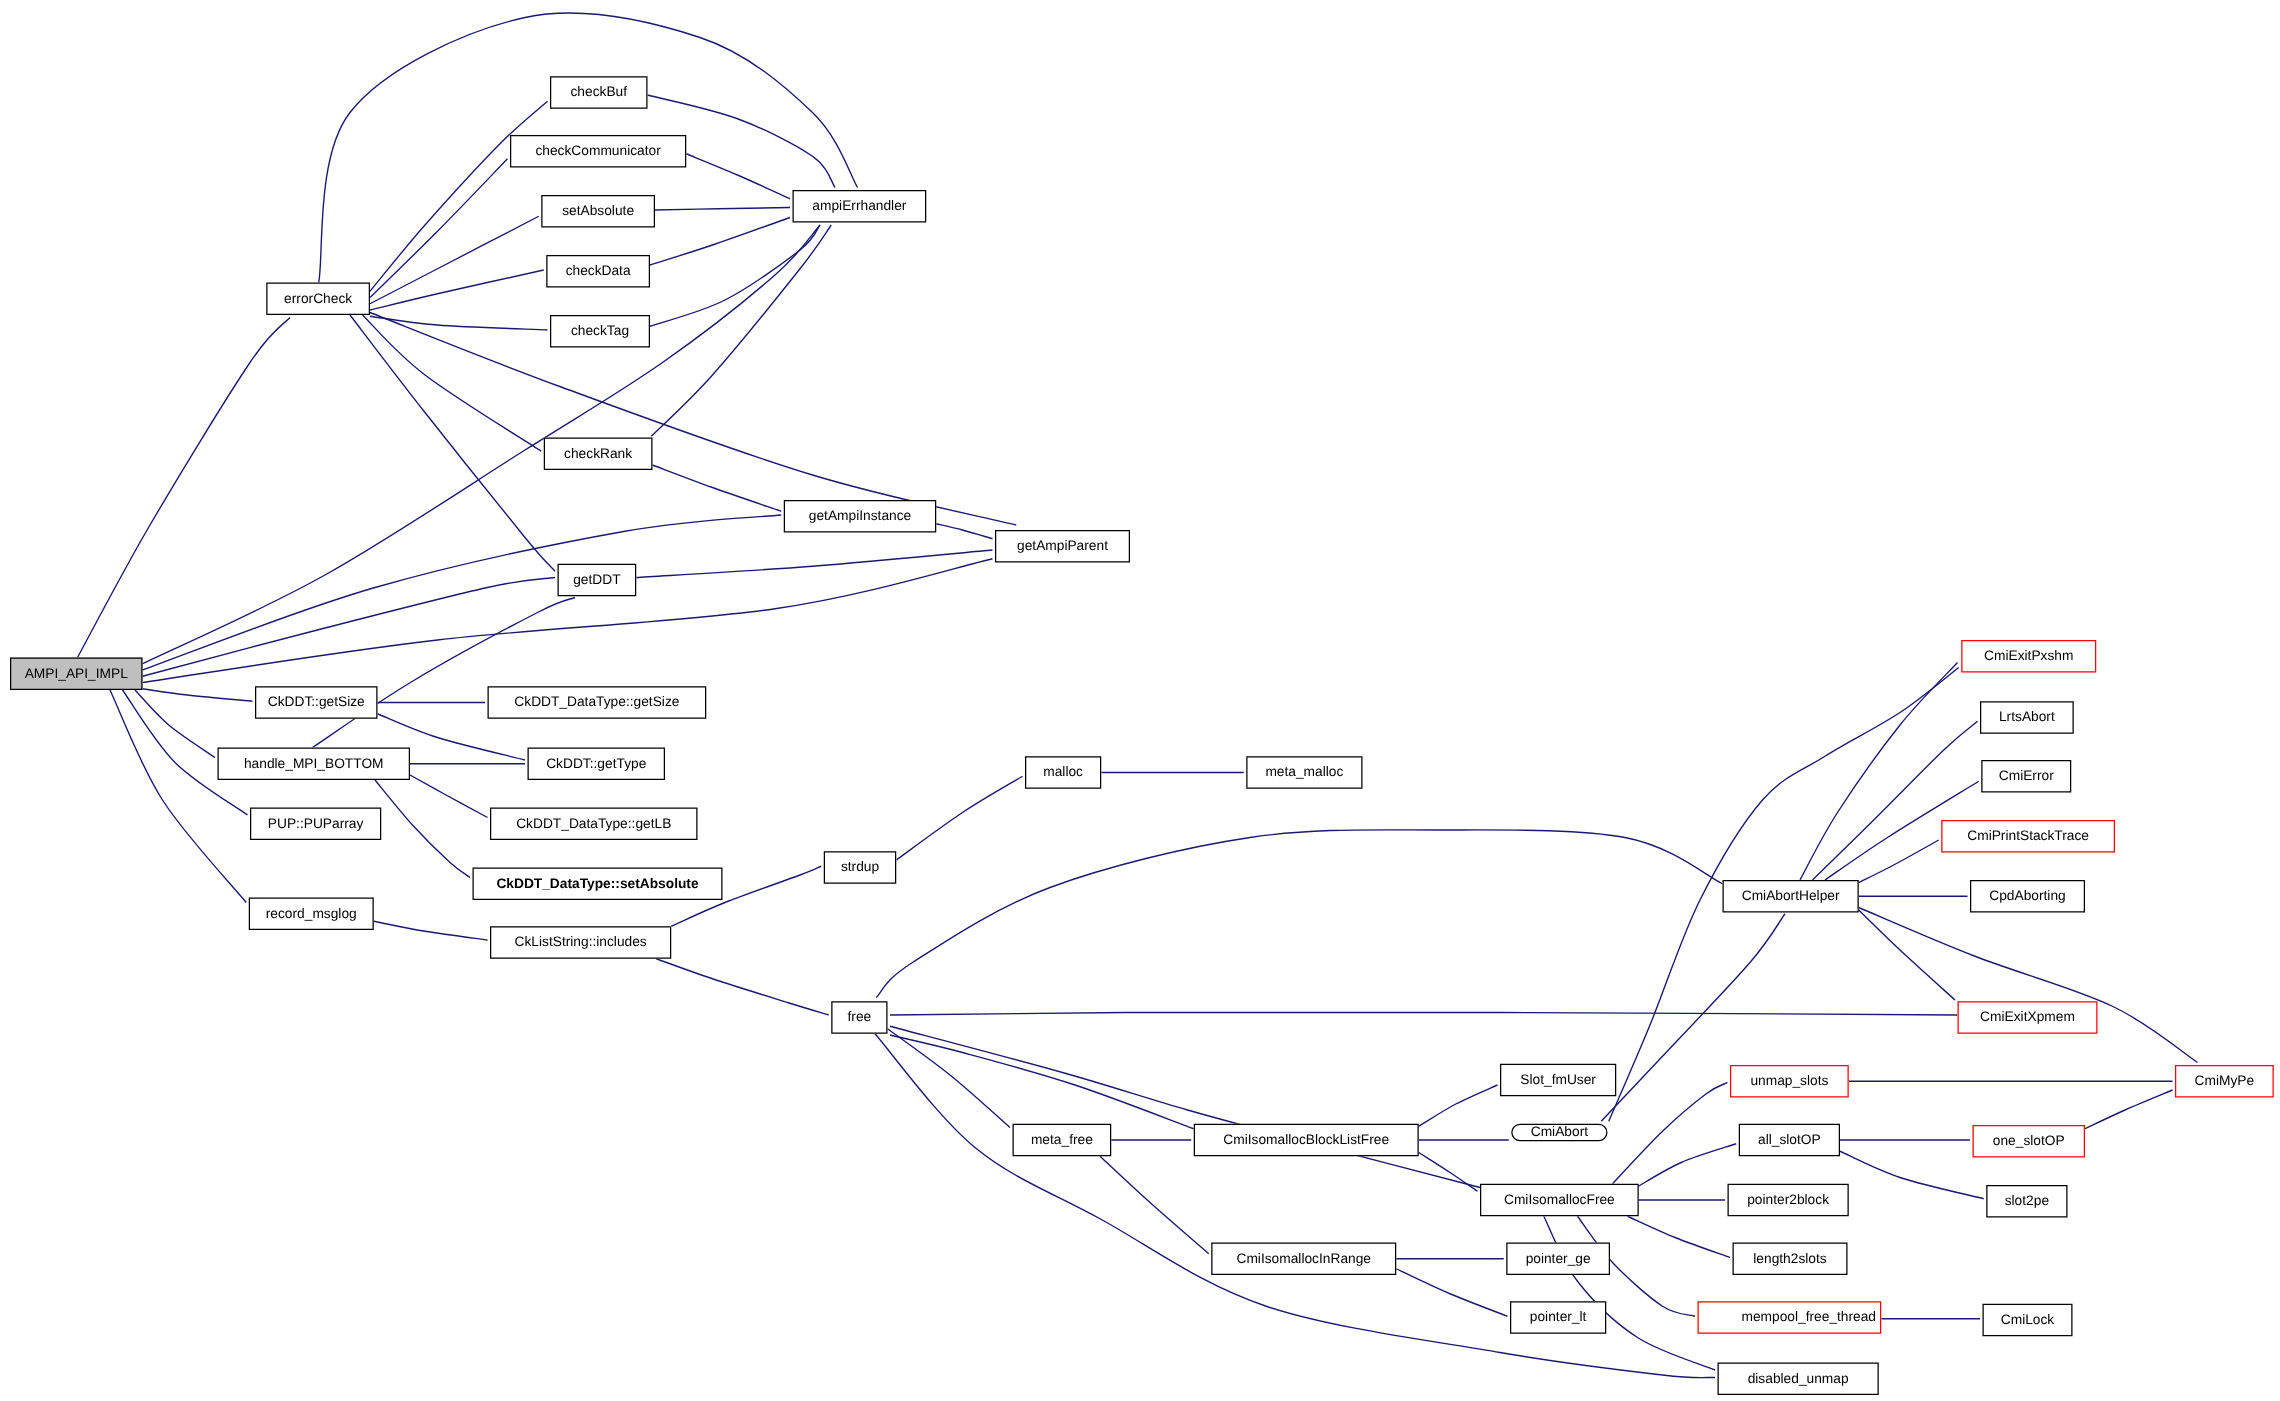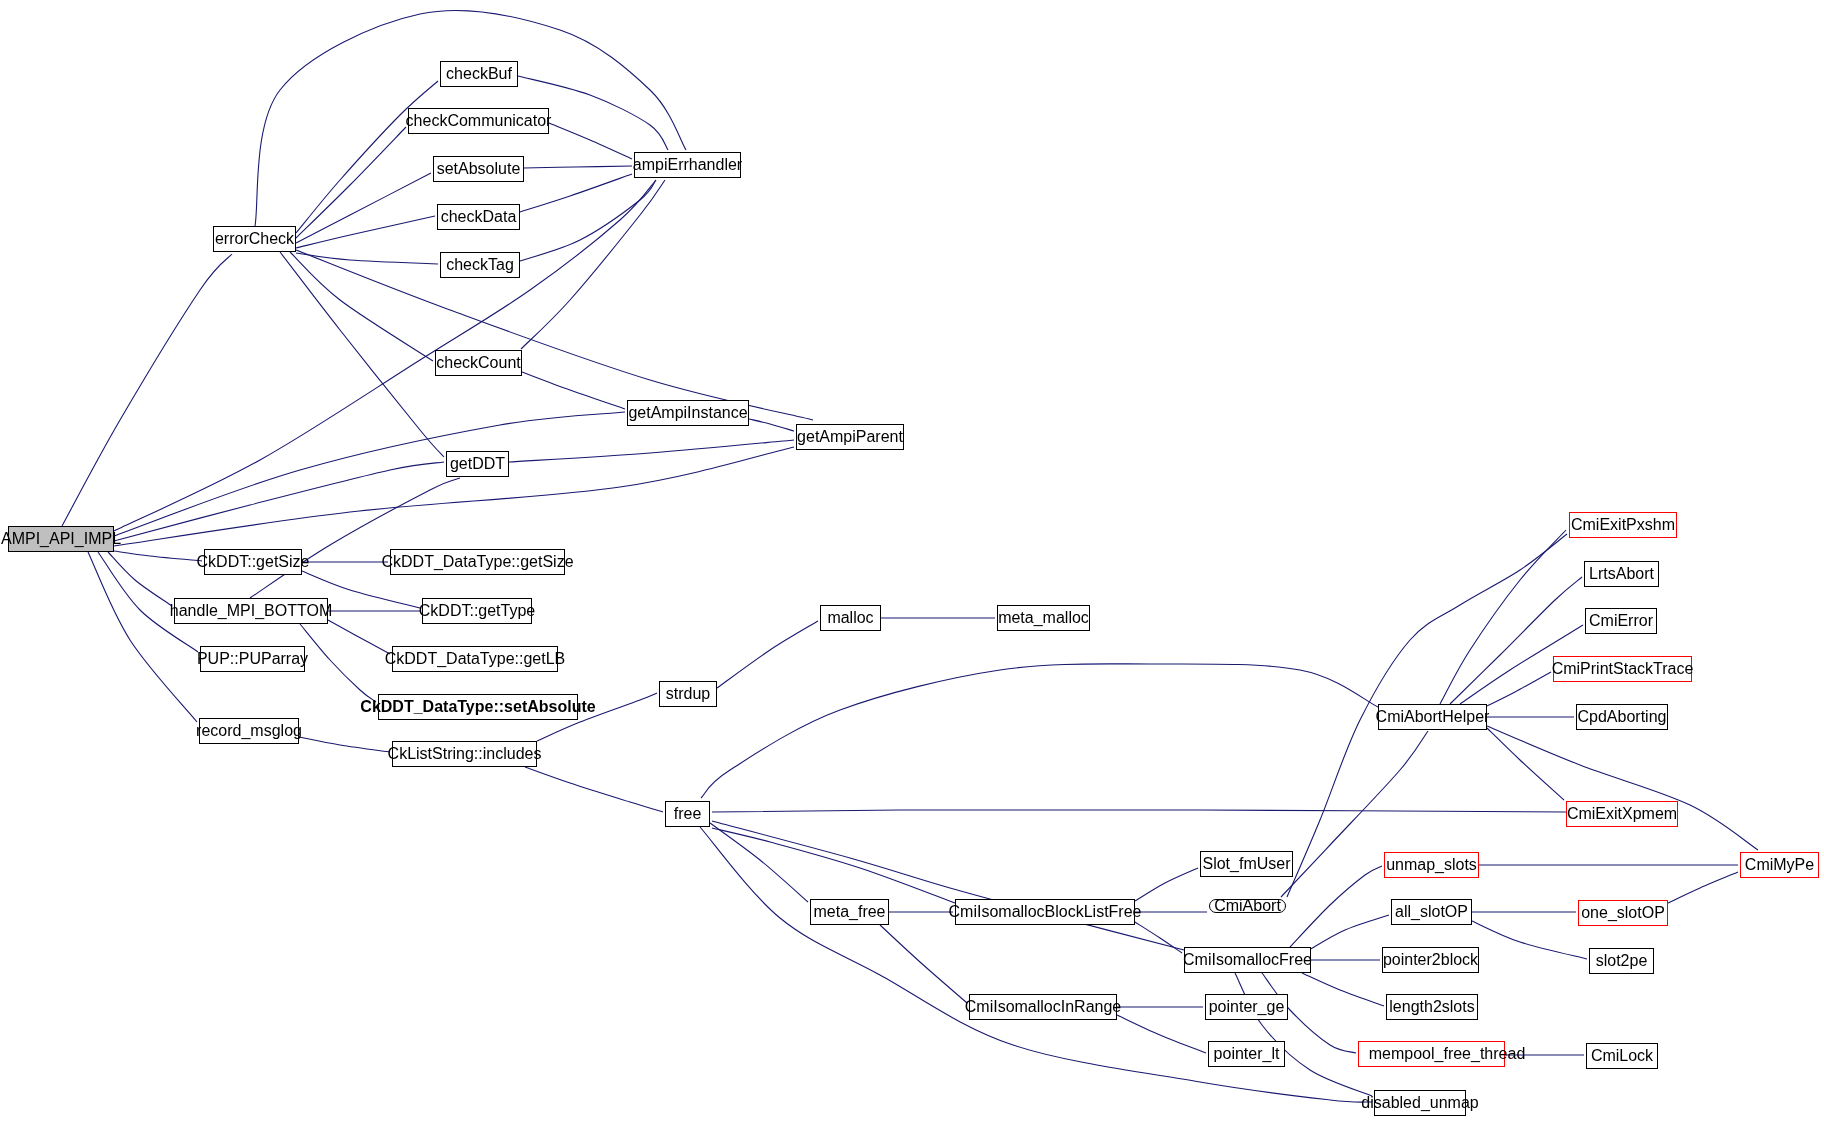--- a/index.html
+++ b/index.html
@@ -1,21 +1,21 @@
 <!DOCTYPE html>
 <html><head>
 <meta charset="utf-8">
 <style>
   html,body{margin:0;padding:0;background:#ffffff;}
   #stage{position:relative;width:1824px;height:1121px;background:#ffffff;overflow:hidden;
          font-family:"Liberation Sans","DejaVu Sans",sans-serif;}
   #edges{position:absolute;left:0;top:0;width:1824px;height:1121px;}
   #edges path{fill:none;stroke-width:1.1px;}
   .node{position:absolute;box-sizing:border-box;background:#ffffff;border:1px solid #000000;
-        display:flex;align-items:center;justify-content:center;font-size:16px;color:#000000;
+        display:flex;align-items:center;justify-content:center;font-size:11px;color:#000000;
         white-space:nowrap;cursor:pointer;line-height:1;}
   .node.root{background:#bfbfbf;}
   .node.red{border-color:#ff0000;}
 </style>
 </head>
 <body>
 
 <div id="stage">
   <svg id="edges" viewBox="0 0 1824 1121" xmlns="http://www.w3.org/2000/svg">
     <defs>
@@ -98,21 +98,21 @@
       </g>
   </svg>
   <div id="nodes">
       <div class="node root" style="left: 8px; top: 526px; width: 106px; height: 26px;">AMPI_API_IMPL</div>
       <div class="node" style="left: 213px; top: 226px; width: 83px; height: 26px;">errorCheck</div>
       <div class="node" style="left: 440px; top: 61px; width: 78px; height: 26px;">checkBuf</div>
       <div class="node" style="left: 408px; top: 108px; width: 141px; height: 26px;">checkCommunicator</div>
       <div class="node" style="left: 433px; top: 156px; width: 91px; height: 26px;">setAbsolute</div>
       <div class="node" style="left: 437px; top: 204px; width: 83px; height: 26px;">checkData</div>
       <div class="node" style="left: 440px; top: 252px; width: 80px; height: 26px;">checkTag</div>
-      <div class="node" style="left: 435px; top: 350px; width: 87px; height: 26px;">checkCount</div>
+      <div class="node" style="left: 435px; top: 350px; width: 87px; height: 26px;">checkRank</div>
       <div class="node" style="left: 634px; top: 152px; width: 107px; height: 26px;">ampiErrhandler</div>
       <div class="node" style="left: 627px; top: 400px; width: 122px; height: 26px;">getAmpiInstance</div>
       <div class="node" style="left: 796px; top: 424px; width: 108px; height: 26px;">getAmpiParent</div>
       <div class="node" style="left: 446px; top: 451px; width: 63px; height: 26px;">getDDT</div>
       <div class="node" style="left: 204px; top: 549px; width: 98px; height: 26px;">CkDDT::getSize</div>
       <div class="node" style="left: 390px; top: 549px; width: 175px; height: 26px;">CkDDT_DataType::getSize</div>
       <div class="node" style="left: 174px; top: 598px; width: 154px; height: 26px;">handle_MPI_BOTTOM</div>
       <div class="node" style="left: 422px; top: 598px; width: 110px; height: 26px;">CkDDT::getType</div>
       <div class="node" style="left: 200px; top: 646px; width: 105px; height: 26px;">PUP::PUParray</div>
       <div class="node" style="left: 392px; top: 646px; width: 166px; height: 26px;">CkDDT_DataType::getLB</div>
@@ -129,21 +129,21 @@
       <div class="node" style="left: 1209px; top: 899px; width: 77px; height: 14px; border-radius: 10px;">CmiAbort</div>
       <div class="node" style="left: 1184px; top: 947px; width: 127px; height: 26px;">CmiIsomallocFree</div>
       <div class="node" style="left: 969px; top: 994px; width: 148px; height: 26px;">CmiIsomallocInRange</div>
       <div class="node" style="left: 1205px; top: 994px; width: 83px; height: 26px;">pointer_ge</div>
       <div class="node" style="left: 1208px; top: 1041px; width: 77px; height: 26px;">pointer_lt</div>
       <div class="node red" style="left: 1384px; top: 852px; width: 95px; height: 26px;">unmap_slots</div>
       <div class="node" style="left: 1391px; top: 899px; width: 81px; height: 26px;">all_slotOP</div>
       <div class="node" style="left: 1382px; top: 947px; width: 97px; height: 26px;">pointer2block</div>
       <div class="node" style="left: 1386px; top: 994px; width: 92px; height: 26px;">length2slots</div>
       <div class="node red" style="left: 1358px; top: 1041px; width: 147px; height: 26px; padding-left: 31px;">mempool_free_thread</div>
-      <div class="node" style="left: 1374px; top: 1090px; width: 92px; height: 26px;">disabled_unmap</div>
+      <div class="node" style="left: 1374px; top: 1090px; width: 129px; height: 26px;">disabled_unmap</div>
       <div class="node" style="left: 1378px; top: 704px; width: 109px; height: 26px;">CmiAbortHelper</div>
       <div class="node red" style="left: 1569px; top: 512px; width: 108px; height: 26px;">CmiExitPxshm</div>
       <div class="node" style="left: 1584px; top: 561px; width: 75px; height: 26px;">LrtsAbort</div>
       <div class="node" style="left: 1585px; top: 608px; width: 72px; height: 26px;">CmiError</div>
       <div class="node red" style="left: 1553px; top: 656px; width: 139px; height: 26px;">CmiPrintStackTrace</div>
       <div class="node" style="left: 1576px; top: 704px; width: 92px; height: 26px;">CpdAborting</div>
       <div class="node red" style="left: 1566px; top: 801px; width: 112px; height: 26px;">CmiExitXpmem</div>
       <div class="node red" style="left: 1740px; top: 852px; width: 79px; height: 26px;">CmiMyPe</div>
       <div class="node red" style="left: 1578px; top: 900px; width: 90px; height: 26px;">one_slotOP</div>
       <div class="node" style="left: 1589px; top: 948px; width: 65px; height: 26px;">slot2pe</div>

